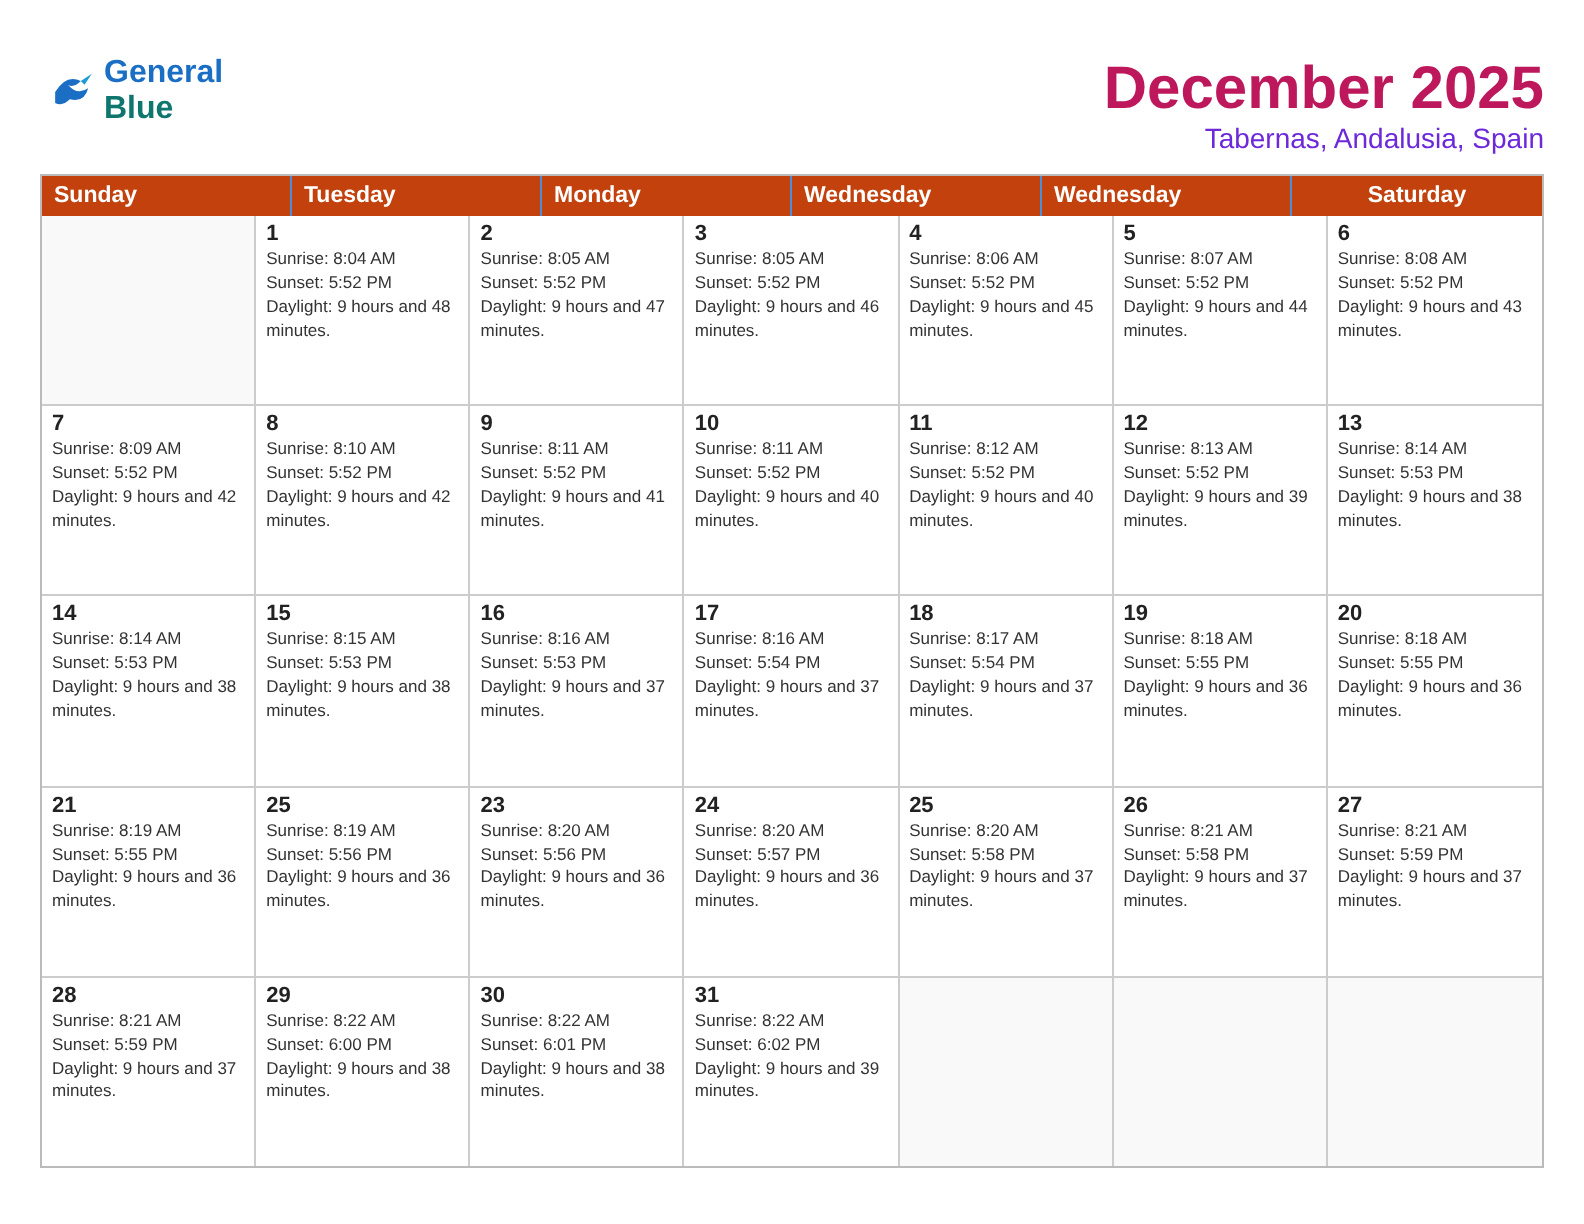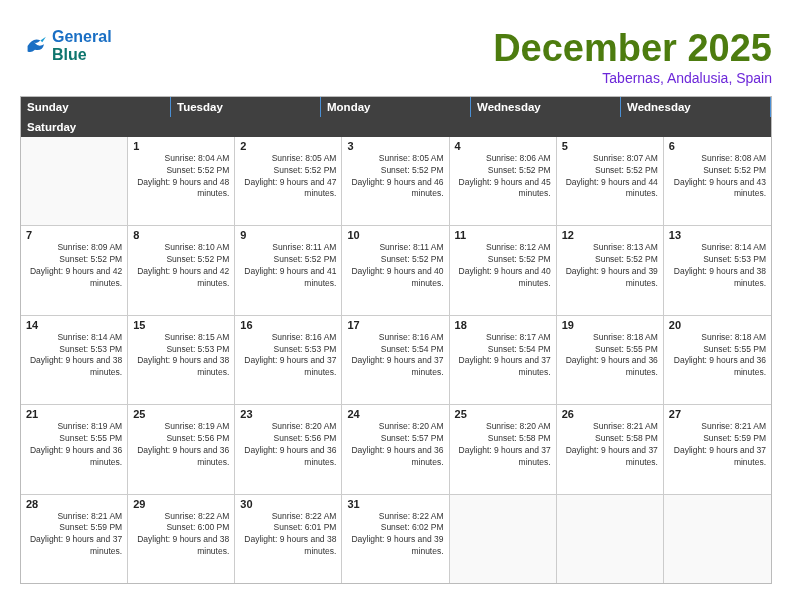--- a/index.html
+++ b/index.html
@@ -29,48 +29,48 @@
       gap: 4px;
     }
     .logo-bird {
       width: 28px;
       height: 22px;
     }
     .title-block {
       text-align: right;
     }
     .month-year {
-      font-size: 38px;
+      font-size: 30px;
       font-weight: bold;
-      color: #4d7c0f;
+      color: #be185d;
       line-height: 1.1;
     }
     .location {
       font-size: 14px;
       color: #6d28d9;
     }
     .calendar {
       flex: 1;
       display: flex;
       flex-direction: column;
     }
     .cal-header-row {
       display: grid;
-      grid-template-columns: repeat(5, 1fr);
-      background: #404040;
+      grid-template-columns: repeat(6, 1fr);
+      background: #c2410c;
     }
     .cal-header-cell {
       color: #fff;
       font-size: 11.5px;
       font-weight: bold;
       padding: 4px 6px;
       text-align: left;
       border-right: 1px solid #4a8fd4;
     }
-    .cal-header-cell:last-child { border-right: none; }
+    .cal-header-cell:last-child { border-right: none; text-align: center; }
     .cal-body {
       flex: 1;
       display: flex;
       flex-direction: column;
     }
     .cal-row {
       display: grid;
       grid-template-columns: repeat(7, 1fr);
       flex: 1;
       border-bottom: 1px solid #ccc;
@@ -89,21 +89,20 @@
     .day-num {
       font-size: 11px;
       font-weight: bold;
       color: #222;
       margin-bottom: 1px;
     }
     .cell-info {
       font-size: 8.5px;
       color: #333;
       line-height: 1.4;
-      text-align: right;
     }
     .outer-border {
       border: 1px solid #bbb;
     }
   </style>
 </head>
 <body>
 
 <div class="page">
   <div class="header">

